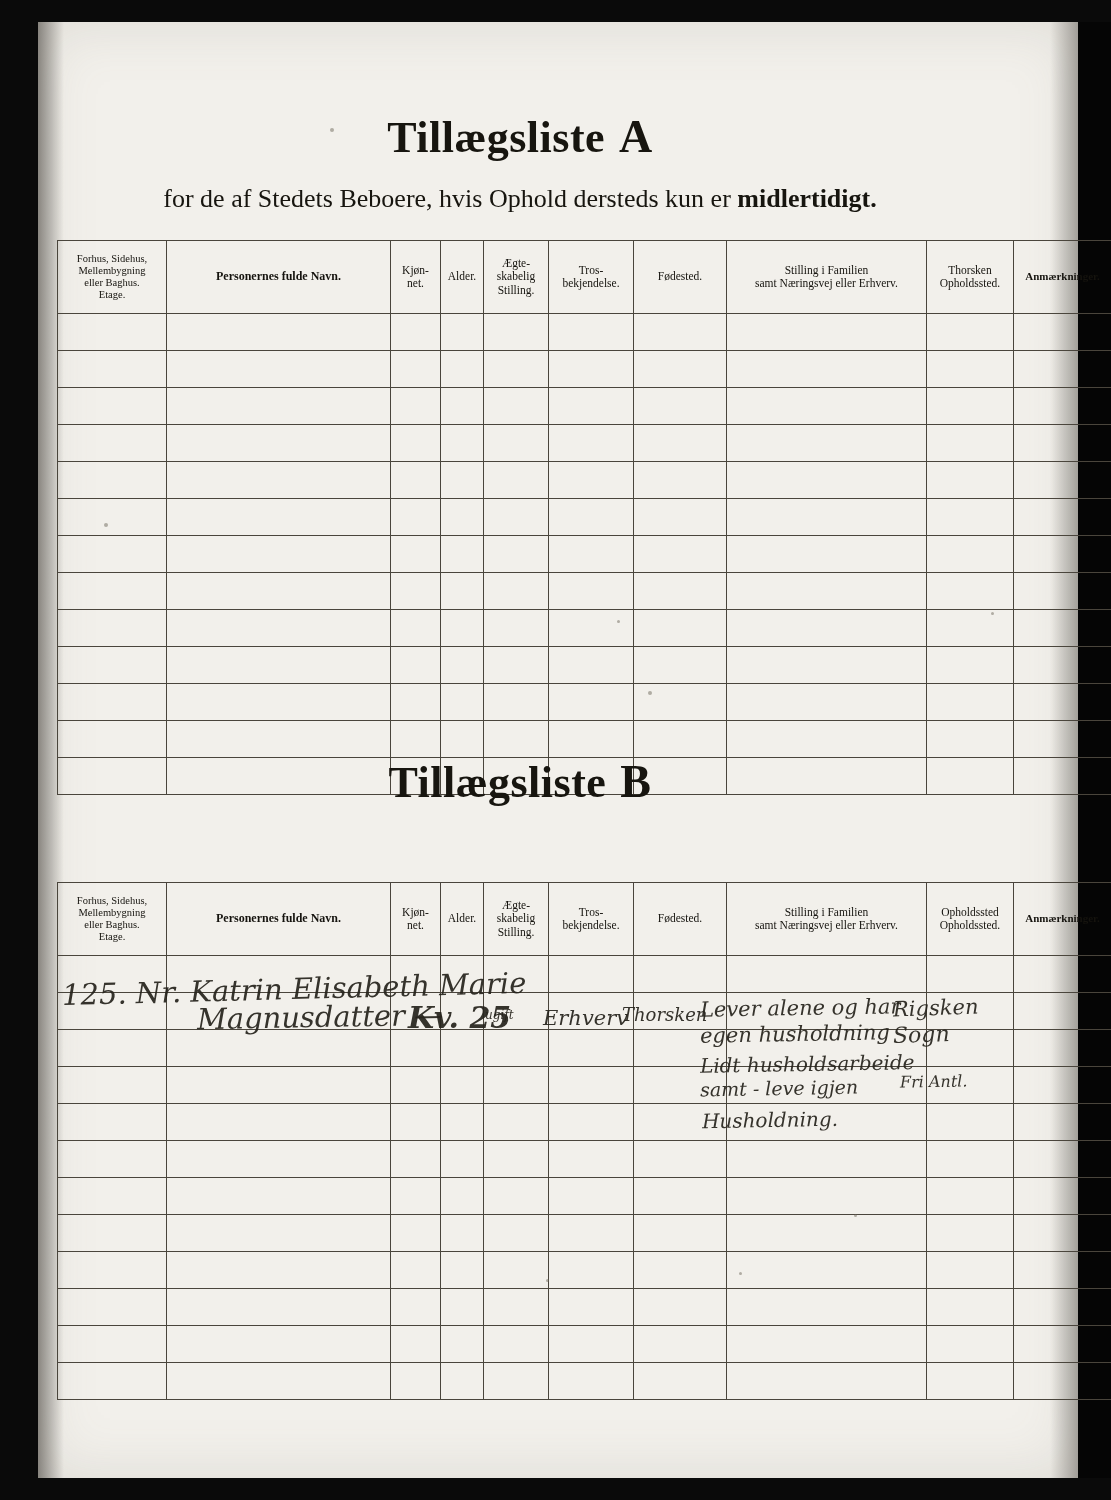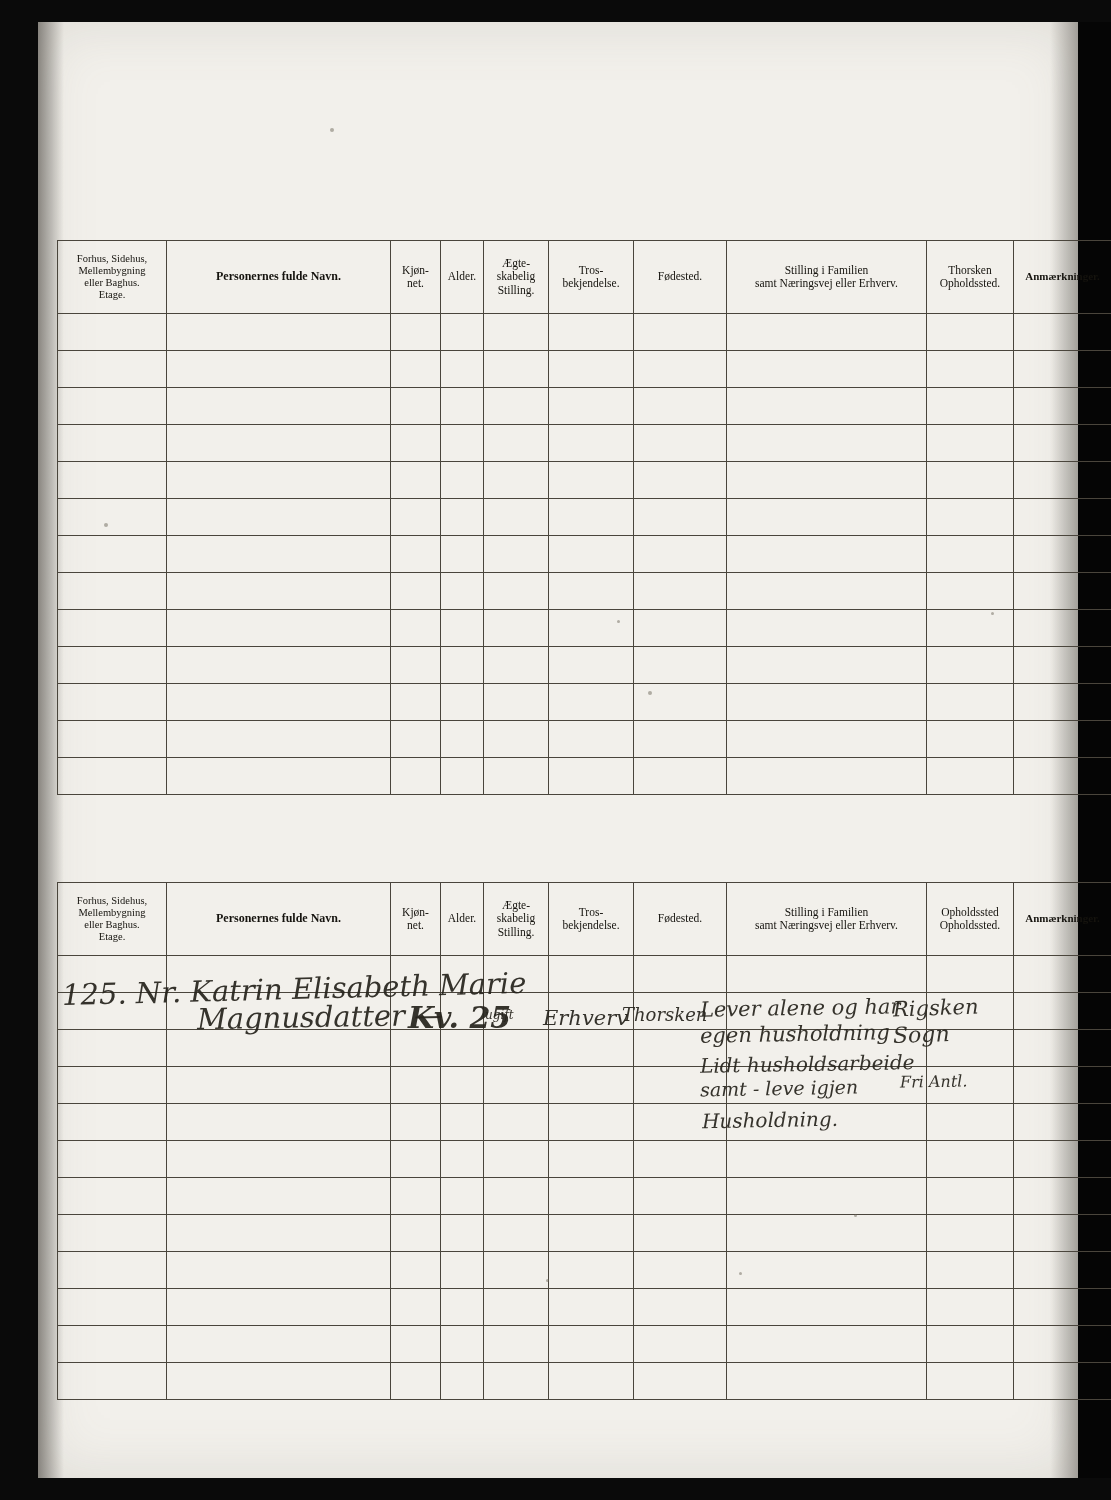--- a/index.html
+++ b/index.html
@@ -161,20 +161,30 @@
 <div class="page">
 
   <div class="paper"></div>
   <div class="gutter-shade"></div>
   <div class="right-shade"></div>
   <div class="edge-left"></div>
   <div class="edge-right"></div>
   <div class="edge-top"></div>
   <div class="edge-bottom"></div>
 
+  <div class="section-a-title">
+    <div class="title">
+      <span>Tillægsliste</span><span class="letter">A</span>
+    </div>
+  </div>
+  <div class="section-a-sub">
+    <div class="subtitle">
+      <span>for de af Stedets Beboere, hvis Ophold dersteds kun er </span><span class="bold">midlertidigt.</span>
+    </div>
+  </div>
 
   <table class="census" id="table-a">
     <thead>
       <tr>
         <th style="width:104px" class="tiny">
           <span>Forhus, Sidehus,</span><br>
           <span>Mellembygning</span><br>
           <span>eller Baghus.</span><br>
           <span>Etage.</span>
         </th>
@@ -366,20 +376,25 @@
           <td class="row-cell"></td>
           <td class="row-cell"></td>
           <td class="row-cell"></td>
           <td class="row-cell"></td>
           <td class="row-cell"></td>
           <td class="row-cell"></td>
         </tr>
     </tbody>
   </table>
 
+  <div class="section-b-title">
+    <div class="title">
+      <span>Tillægsliste</span><span class="letter">B</span>
+    </div>
+  </div>
 
   <table class="census" id="table-b">
     <thead>
       <tr>
         <th style="width:104px" class="tiny">
           <span>Forhus, Sidehus,</span><br>
           <span>Mellembygning</span><br>
           <span>eller Baghus.</span><br>
           <span>Etage.</span>
         </th>

